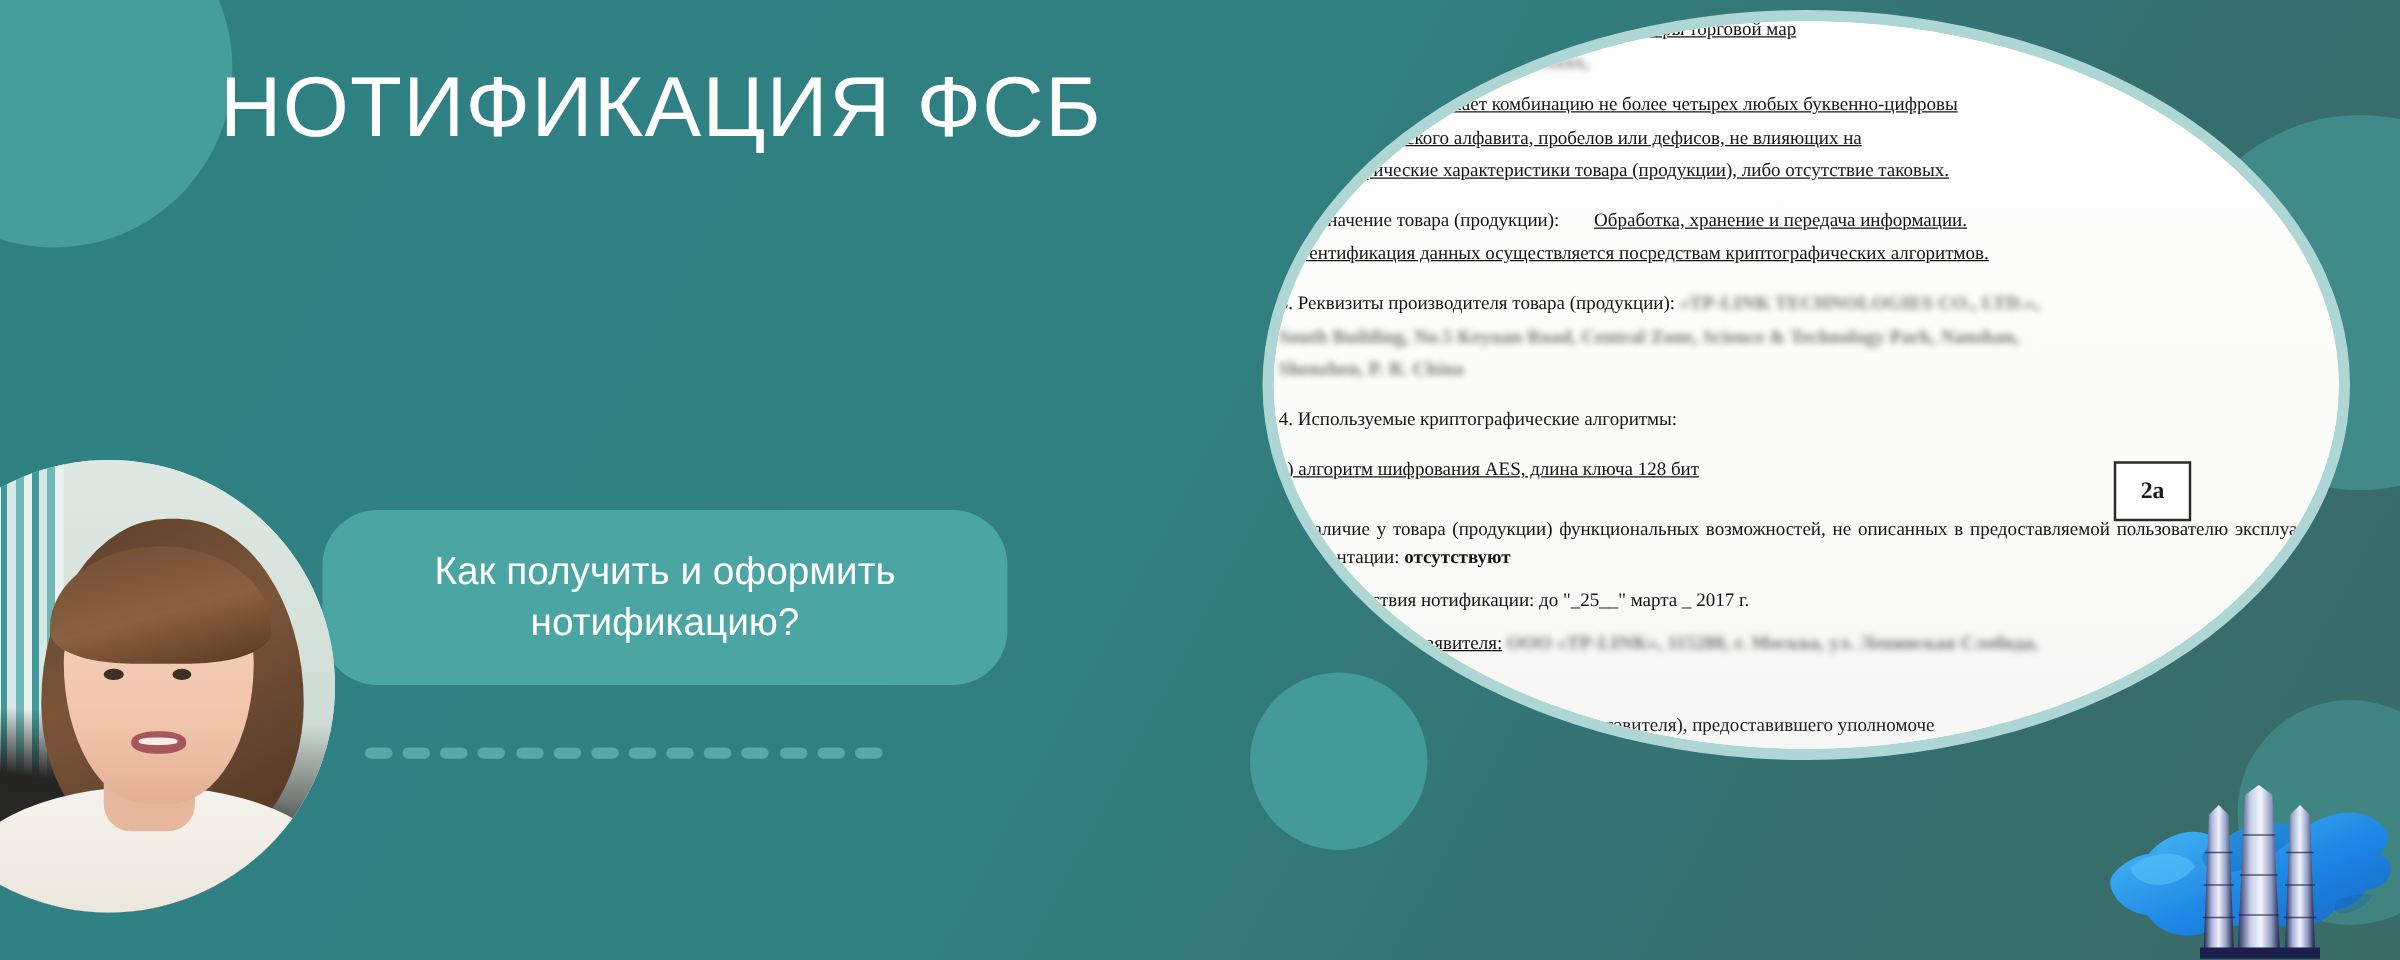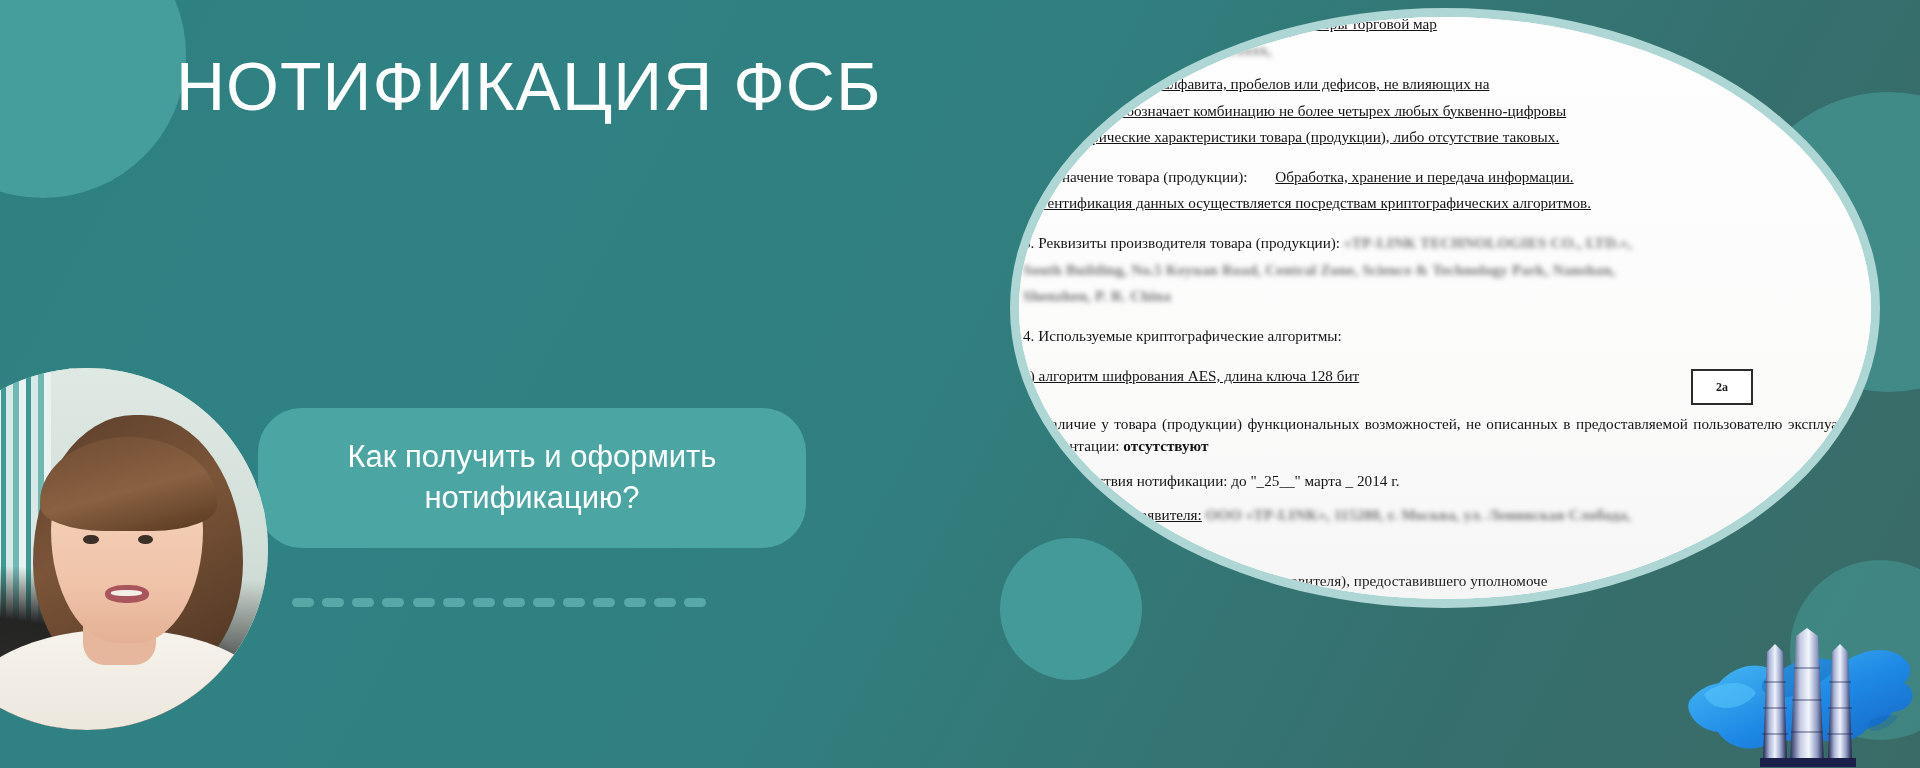--- a/index.html
+++ b/index.html
@@ -171,26 +171,26 @@
     font-weight: 700;
     letter-spacing: .2px;
     -webkit-user-select: none;
     user-select: none;
   }
   .gap { height: 14px; }
   .gap-sm { height: 8px; }
   #doc-stamp-box {
     position: absolute;
     right: 118px; top: 352px;
-    width: 62px; height: 36px;
+    width: 62px; height: 48px;
     border: 2.6px solid #2b2b2b;
     background: #fff;
     display: flex; align-items: center; justify-content: center;
     font-family: "Liberation Serif", serif;
-    font-size: 12px; font-weight: 700; color: #1a1a1a;
+    font-size: 19px; font-weight: 700; color: #1a1a1a;
   }
   #doc-line-a { margin-top: 6px; }
   #doc-item8 { color: #1c1c1c; }
   #doc-fade-bottom {
     position: absolute; left:0; right:0; bottom:0; height: 56px;
     background: linear-gradient(180deg, rgba(255,255,255,0) 0%, rgba(244,245,245,.9) 70%, #f0f1f1 100%);
     pointer-events: none;
   }
 
   
@@ -252,22 +252,22 @@
   <div id="doc-ellipse">
     <div id="doc-page">
 
       <p>
         <span class="u">ние товара (продукции) Сетевые коммутаторы торговой мар</span>
       </p>
       <p class="blur-text">TL-SFxxxx, TL-SGxxxx, TL-SLxxxx,</p>
 
       <div class="gap-sm"></div>
 
+      <p class="u">где индекс X - обозначает комбинацию не более четырех любых буквенно-цифровы</p>
       <p class="u">символов латинского алфавита, пробелов или дефисов, не влияющих на</p>
-      <p class="u">где индекс X - обозначает комбинацию не более четырех любых буквенно-цифровы</p>
       <p class="u">криптографические характеристики товара (продукции), либо отсутствие таковых.</p>
 
       <div class="gap"></div>
 
       <p>
         <span>2. Назначение товара (продукции):</span>
         <span class="u">Обработка, хранение и передача информации.</span>
       </p>
       <p class="u">Аутентификация данных осуществляется посредствам криптографических алгоритмов.</p>
 
@@ -292,21 +292,21 @@
       <div class="gap-sm"></div>
 
       <p>
         <span>5. Наличие у товара (продукции) функциональных возможностей, не описанных в</span>
         <span>предоставляемой пользователю эксплуатационной документации:</span>
         <span class="b">отсутствуют</span>
       </p>
 
       <div class="gap-sm"></div>
 
-      <p>6. Срок действия нотификации:  до "_25__" марта _ 2014 г.</p>
+      <p>6. Срок действия нотификации:  до "_25__" марта _ 2017 г.</p>
 
       <div class="gap-sm"></div>
 
       <p>
         <span class="u">5. Реквизиты заявителя:</span>
         <span class="blur-text">ООО  «TP-LINK», 115280, г. Москва, ул. Ленинская Слобода,</span>
       </p>
       <p class="blur-text">дом 26</p>
 
       <div class="gap"></div>

